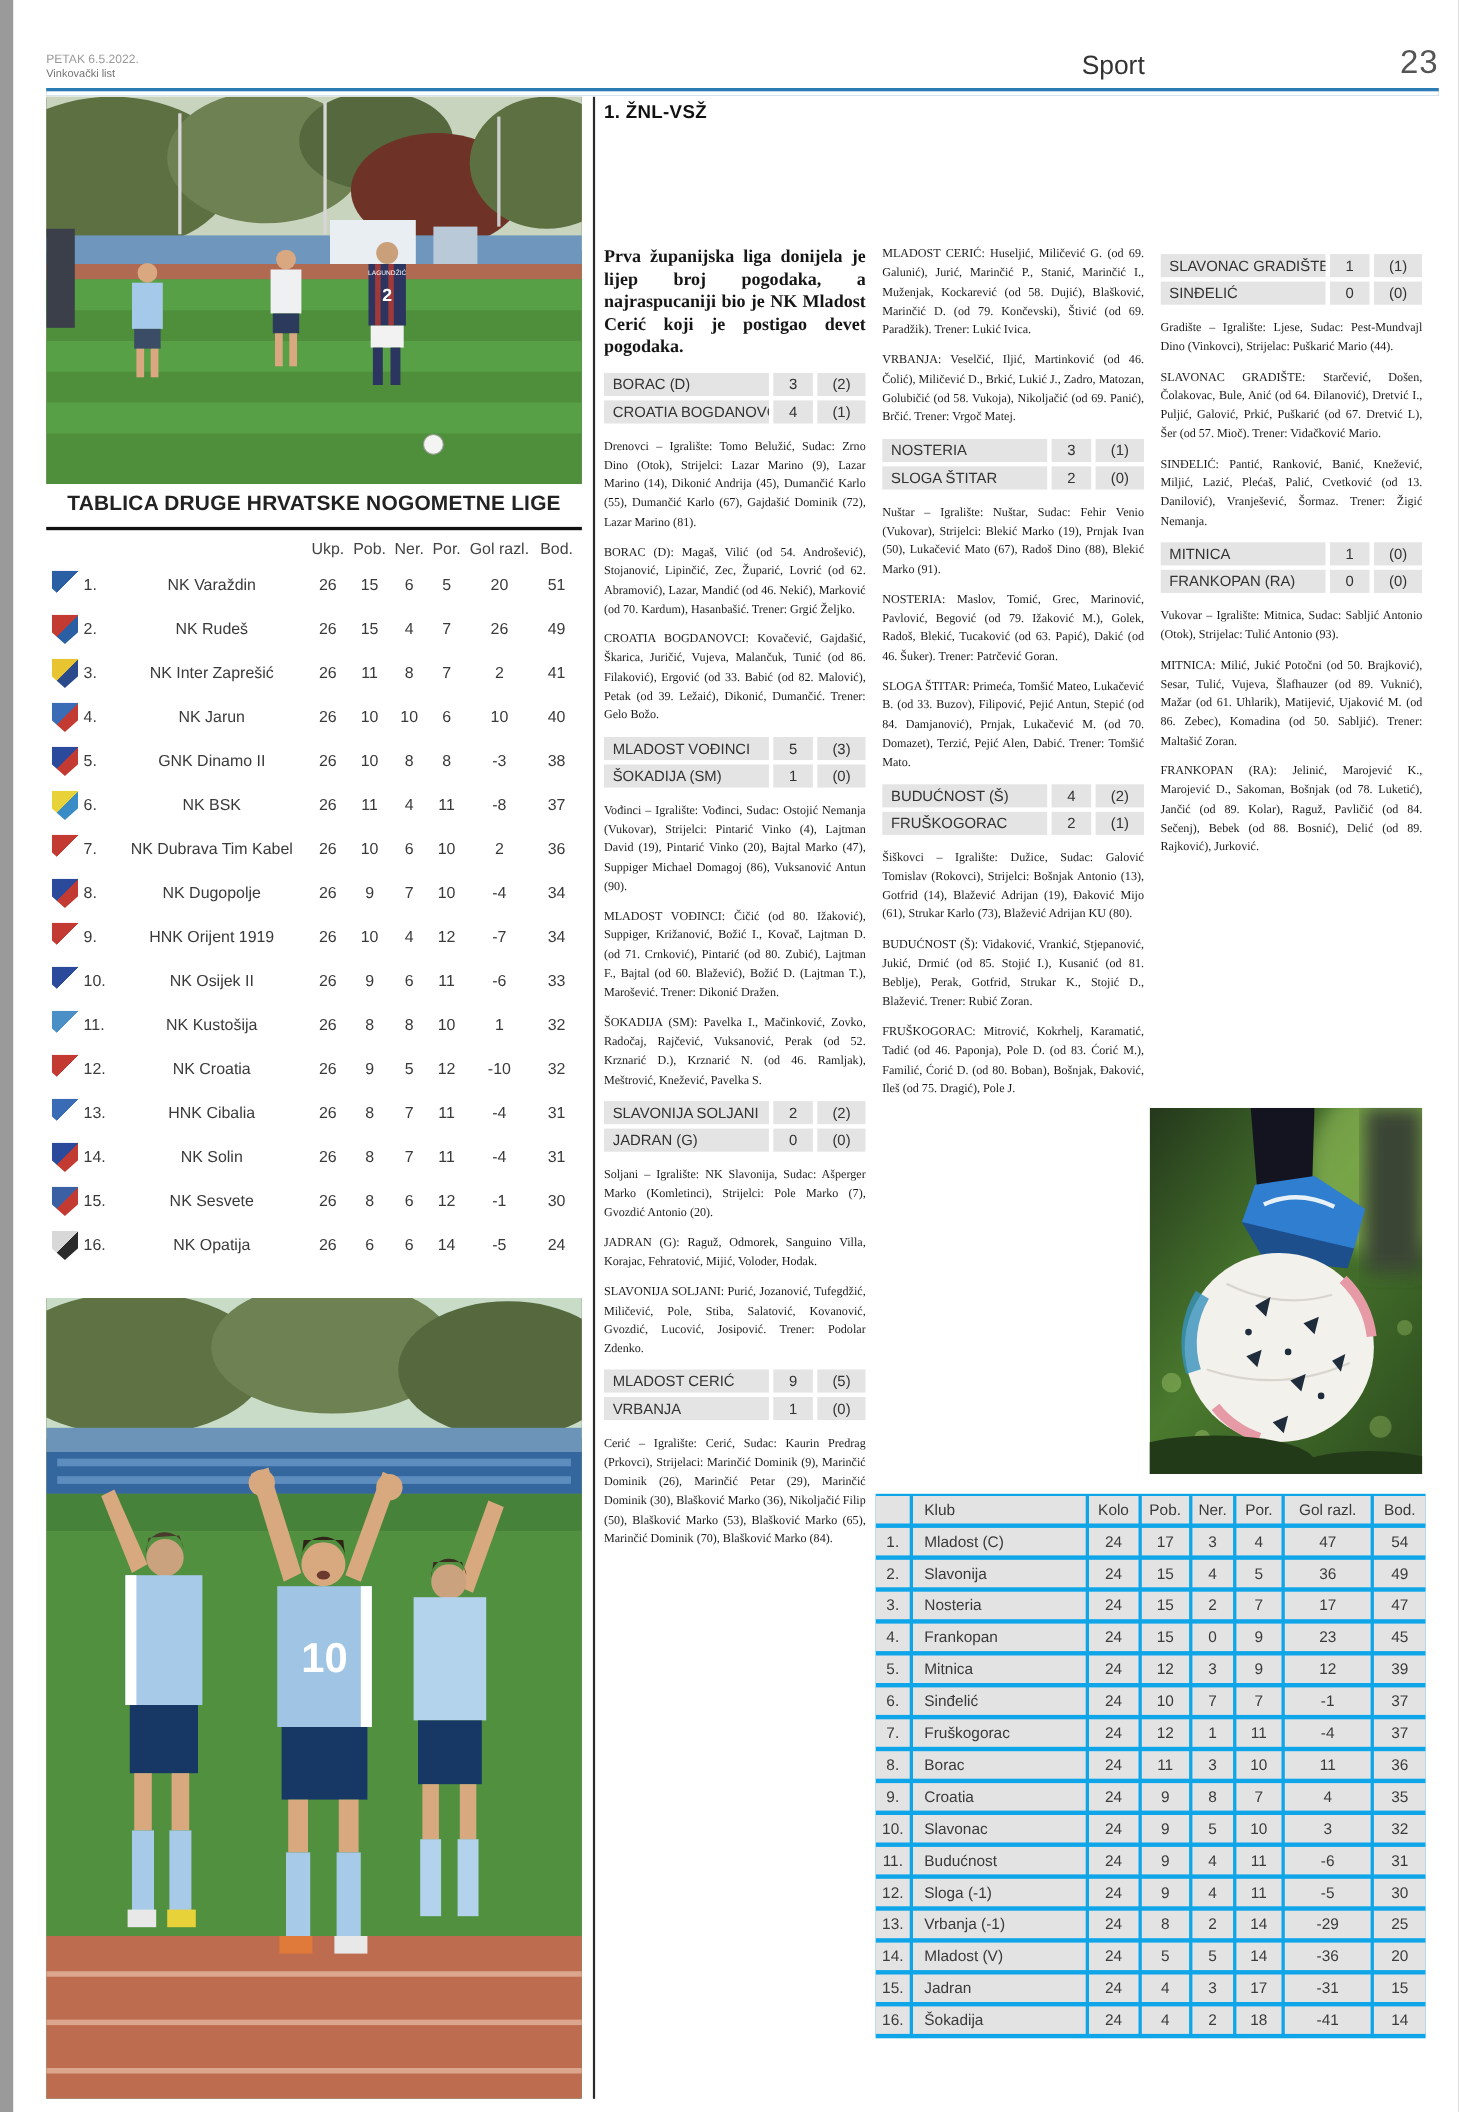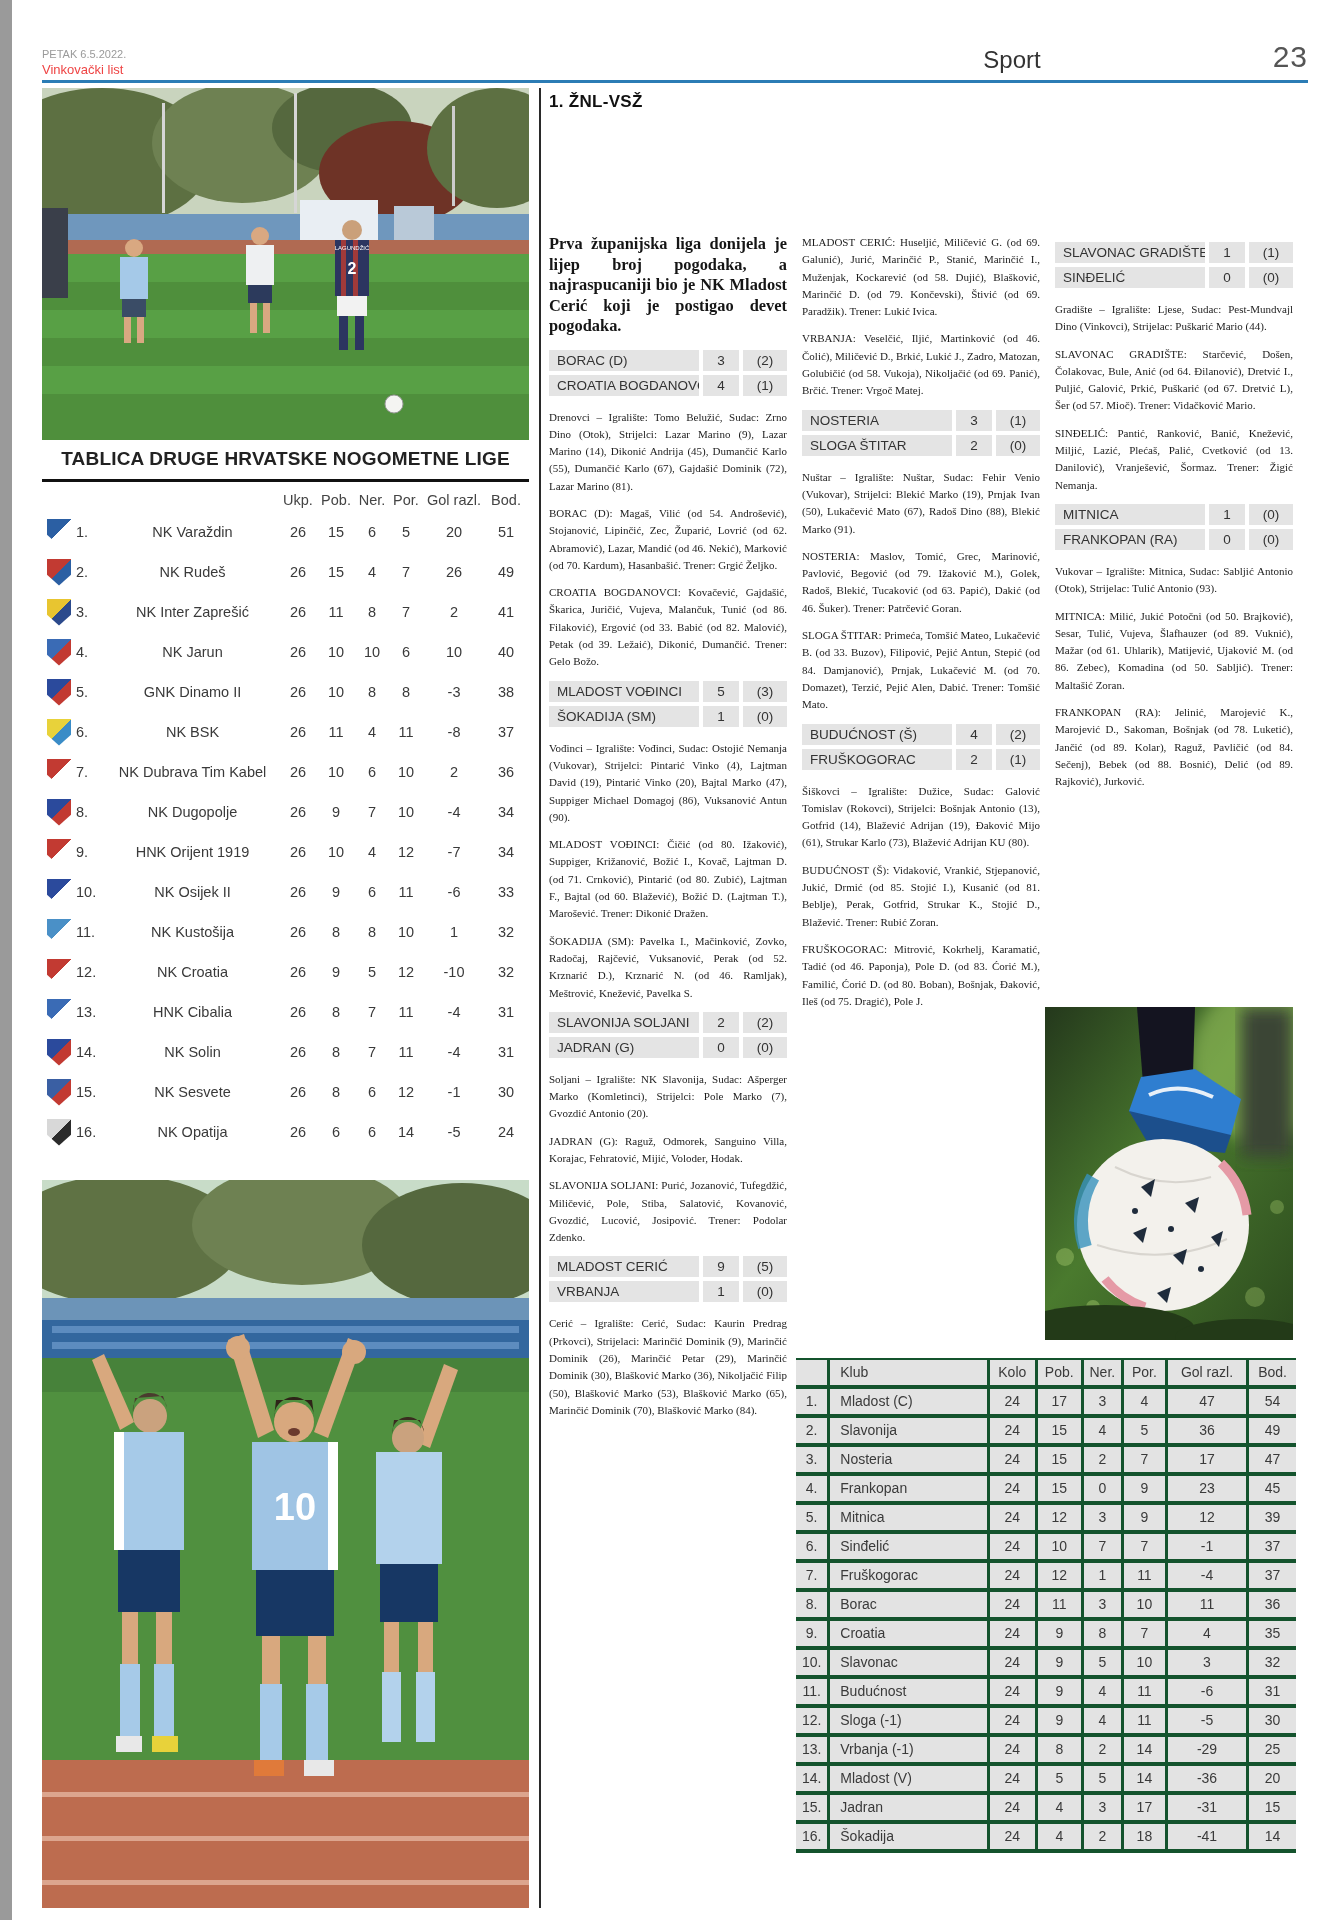--- a/index.html
+++ b/index.html
@@ -1,20 +1,20 @@
 <!DOCTYPE html>
 <html><head>
 <meta charset="utf-8">
 <style>
   html,body{margin:0;padding:0;background:#9a9a9a;}
   .page{position:relative;width:1326px;height:1920px;background:#ffffff;overflow:hidden;
         font-family:"Liberation Sans","DejaVu Sans",sans-serif;color:#1d1d1d;margin-left:12px;}
   
   .hdr-date{position:absolute;left:30px;top:48px;font-size:11px;color:#9a9a9a;line-height:13px;}
-  .hdr-pub{position:absolute;left:30px;top:62px;font-size:13px;color:#ef4444;text-align:center;}
+  .hdr-pub{position:absolute;left:30px;top:62px;font-size:10px;color:#737373;text-align:center;}
   .hdr-section{position:absolute;left:880px;top:46px;width:240px;text-align:center;font-size:24px;color:#333;}
   .hdr-pagenum{position:absolute;right:30px;top:40px;font-size:30px;color:#555;font-weight:300;letter-spacing:1px;}
   .blue-rule{position:absolute;left:30px;right:30px;top:80px;height:3px;background:#2b7cb5;border-bottom:4px solid #fff;box-shadow:0 6px 0 -4px #1e639a;}
   
   .photo{position:absolute;overflow:hidden;background:#7a8a6a;}
   .photo-top{left:30px;top:88px;width:487px;height:352px;}
   .photo-bottom{left:30px;top:1180px;width:487px;height:728px;}
   .ball-photo{position:absolute;left:1033px;top:1007px;width:248px;height:333px;overflow:hidden;}
   .v-rule{position:absolute;left:527px;top:88px;width:2px;height:1820px;background:#2a2a2a;}
   .lt-wrap{position:absolute;left:30px;top:448px;width:487px;}
@@ -28,35 +28,35 @@
   .ltc-name{width:173px;text-align:center;font-size:14.5px;}
   .ltc-n1,.ltc-n2{width:38px;text-align:center;font-size:14.5px;}
   .ltc-n3,.ltc-n4{width:34px;text-align:center;font-size:14.5px;}
   .ltc-n5{width:62px;text-align:center;font-size:14.5px;}
   .ltc-n6{width:42px;text-align:center;font-size:14.5px;}
   
   .kicker{position:absolute;left:537px;top:92px;font-size:17px;font-weight:bold;color:#111;letter-spacing:.3px;}
   .headline{position:absolute;left:537px;top:110px;width:765px;margin:0;
             font-family:"Liberation Serif","DejaVu Serif",serif;font-weight:bold;color:#141414;
             font-size:46px;line-height:53px;letter-spacing:-.5px;}
-  .col{position:absolute;top:234px;width:238px;overflow:hidden;}
+  .col{position:absolute;top:223px;width:238px;overflow:hidden;}
   .col-a{left:537px;height:1668px;}
   .col-b{left:790px;height:1116px;}
   .col-c{left:1043px;height:762px;}
   .body-p{font-family:"Liberation Serif","DejaVu Serif",serif;font-size:11px;line-height:17.3px;
           text-align:justify;margin:0 0 10px 0;color:#1c1c1c;}
   .lead-p{font-family:"Liberation Serif","DejaVu Serif",serif;font-weight:bold;font-size:16.4px;
           line-height:20.5px;text-align:justify;margin:0 0 13px 0;color:#151515;}
   .scorebox{margin:8px 0 13px 0;}
   .sb-row{display:flex;gap:4px;margin-bottom:4px;font-size:13.5px;color:#333;}
   .sb-name{flex:1;background:#e4e4e4;padding:3px 0 3px 8px;white-space:nowrap;overflow:hidden;}
   .sb-score{width:36px;background:#e4e4e4;text-align:center;padding:3px 0;}
   .sb-half{width:44px;background:#e4e4e4;text-align:center;padding:3px 0;}
   
-  .st-wrap{position:absolute;left:784px;top:1358px;width:500px;background:#14532d;padding-top:2px;}
+  .st-wrap{position:absolute;left:784px;top:1358px;width:500px;background:#0ea5e9;padding-top:2px;}
   .st-row{display:flex;gap:3px;margin-bottom:4px;font-size:14px;color:#3a3a3a;}
   .st-cell{background:#e3e3e3;height:25px;line-height:25px;text-align:center;}
   .stc0{width:32px;}
   .stc1{width:150px;text-align:left;padding-left:10px;}
   .stc2{width:46px;}.stc3{width:44px;}.stc4{width:38px;}.stc5{width:42px;}
   .stc6{width:80px;}.stc7{width:48px;}
 </style>
 </head>
 <body>
 

